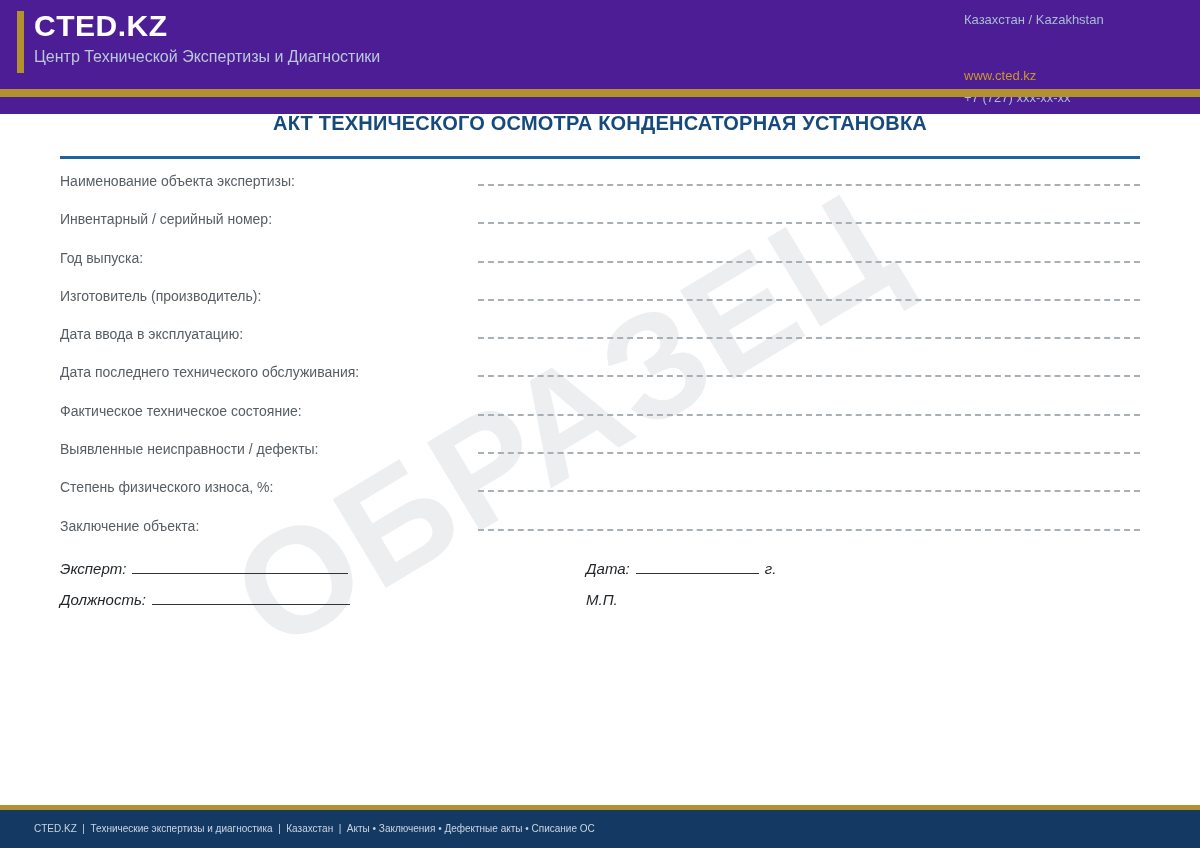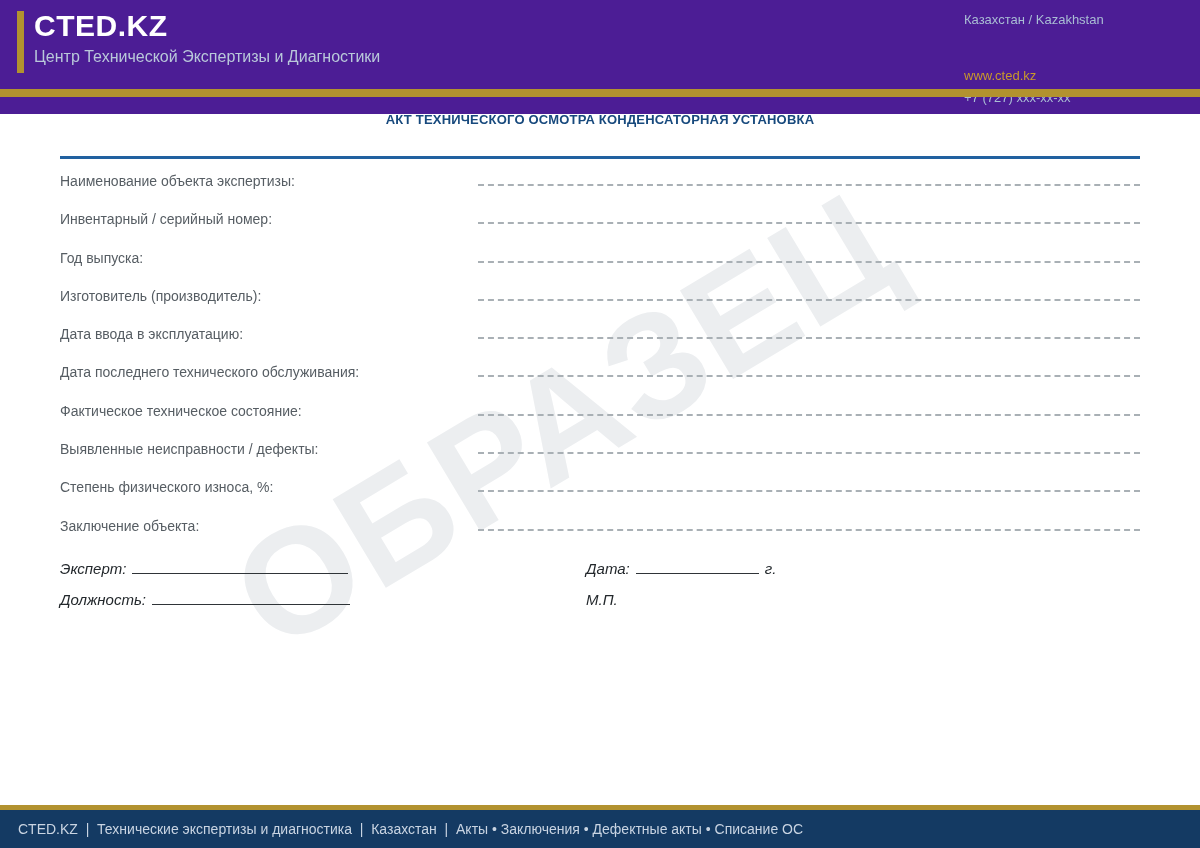--- a/index.html
+++ b/index.html
@@ -31,21 +31,21 @@
   .header-website { color:#C9992B; text-decoration:none; display:block;margin-top:34px; }
 
   .gold-band-top {
     position:absolute; top:89px; left:0; width:1200px; height:8px;
     background:#B2922F; z-index:3;
   }
 
   
   .doc-title {
     position:absolute; top:112px; left:0; width:1200px; text-align:center;
-    font-size:13px; font-weight:bold; color:#17497D; letter-spacing:0.2px;
+    font-size:20px; font-weight:bold; color:#17497D; letter-spacing:0.2px;
     z-index:1;
   }
   .title-underline {
     position:absolute; top:156px; left:60px; width:1080px; height:3px;
     background:#2161A0; z-index:1;
   }
 
   .inspection-form {
     position:absolute; top:165px; left:60px; width:1080px; z-index:1;
   }
@@ -87,21 +87,21 @@
   
   .gold-band-bottom {
     position:absolute; bottom:38px; left:0; width:1200px; height:5px;
     background:#B2922F; z-index:3;
   }
   .site-footer {
     position:absolute; bottom:0; left:0; width:1200px; height:38px;
     background:#143A63; z-index:3;
   }
   .footer-text {
-    padding-left:18px; line-height:38px; font-size:14px; color:#C9D4E2;
+    padding-left:34px; line-height:38px; font-size:10px; color:#C9D4E2;
     white-space:pre;
   }
 </style>
 </head>
 <body>
 
 <div class="watermark">ОБРАЗЕЦ</div>
 
 <div class="site-header">
   <div class="logo-accent-bar"></div>

